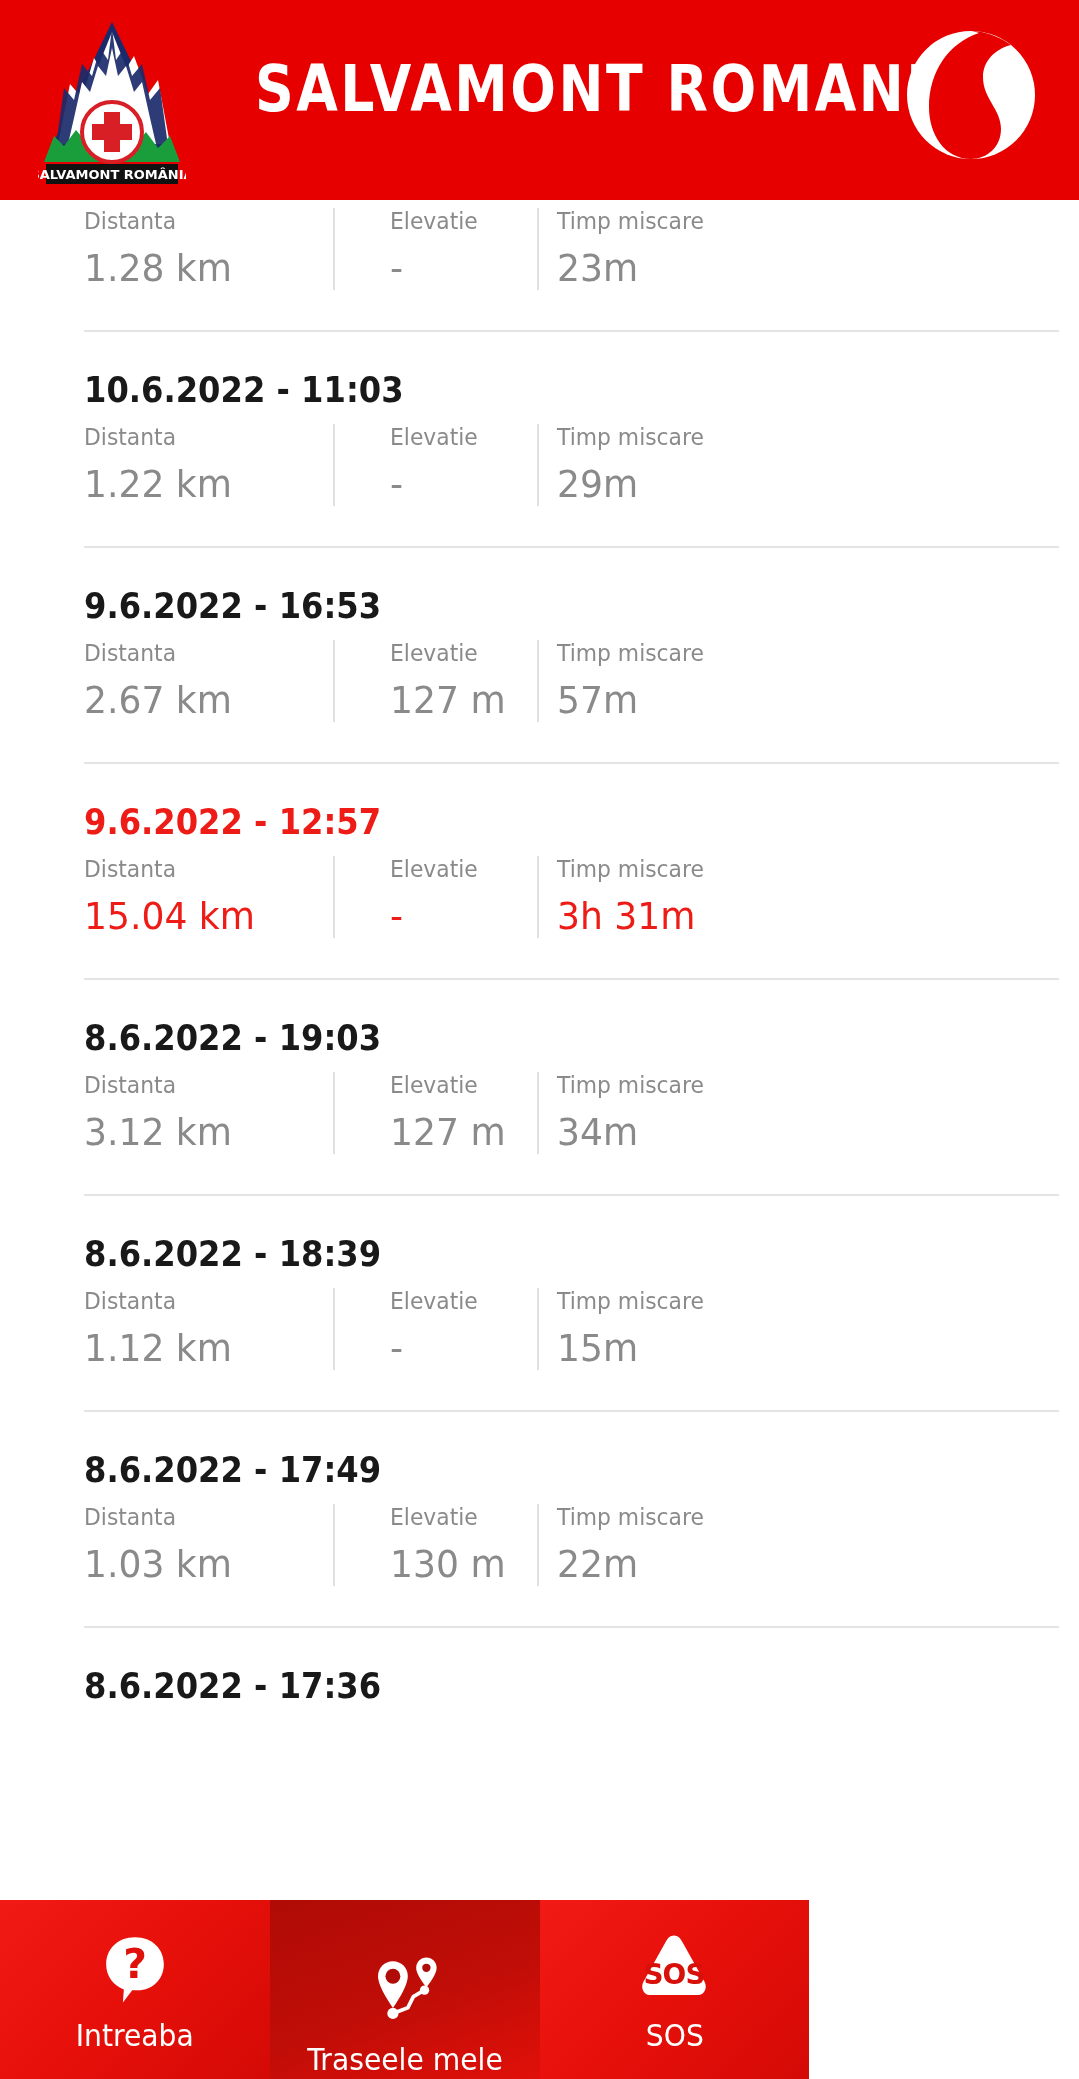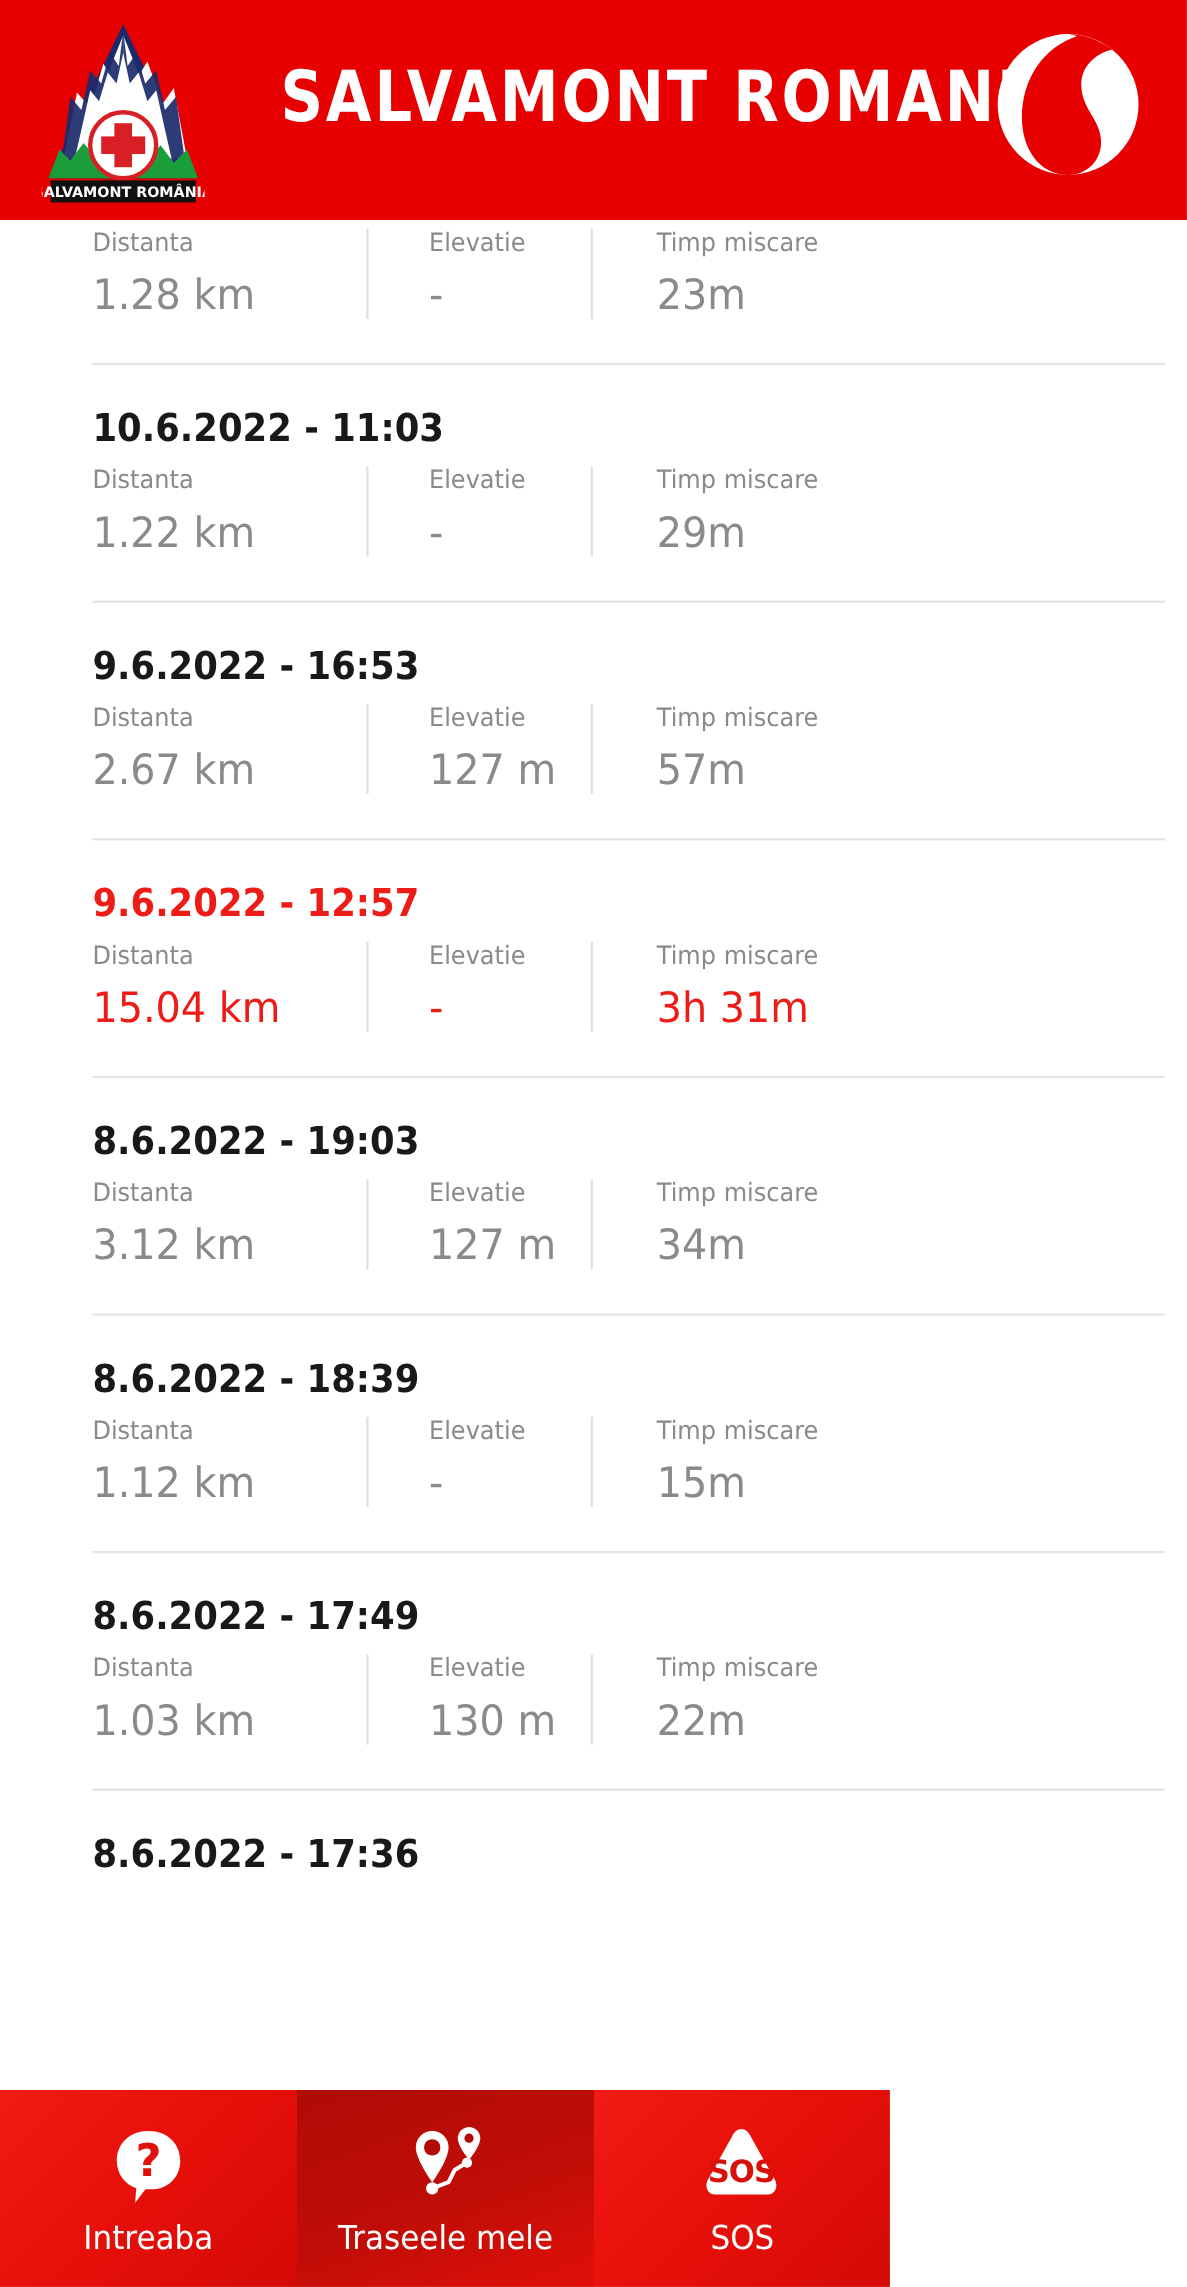--- a/index.html
+++ b/index.html
@@ -112,21 +112,21 @@
     padding-bottom: 36px;
     padding-top: 6px;
   }
 
   .stat-cell {
     position: relative;
     padding-left: 0;
   }
   .stat-cell.c0 { width: 249px; }
   .stat-cell.c1 { width: 204px; padding-left: 57px; }
-  .stat-cell.c2 { width: 400px; padding-left: 60px; }
+  .stat-cell.c2 { width: 400px; padding-left: 20px; }
 
   .stat-cell.c1::before,
   .stat-cell.c2::before {
     content: "";
     position: absolute;
     left: 0;
     top: 2px;
     bottom: 4px;
     width: 2px;
     background: #e0e0e0;
@@ -174,20 +174,21 @@
     height: 179px;
     background: linear-gradient(135deg, #F21A14 0%, #E8100A 45%, #D40A06 100%);
     display: flex;
     flex-direction: column;
     align-items: center;
     justify-content: center;
   }
 
   .nav-tab.active {
     background: linear-gradient(160deg, #B00B06 0%, #C00D07 55%, #E01009 100%);
+    justify-content: flex-end;
   }
 
   .nav-icon {
     width: 86px;
     height: 86px;
     display: flex;
     align-items: center;
     justify-content: center;
     margin-bottom: 6px;
   }

